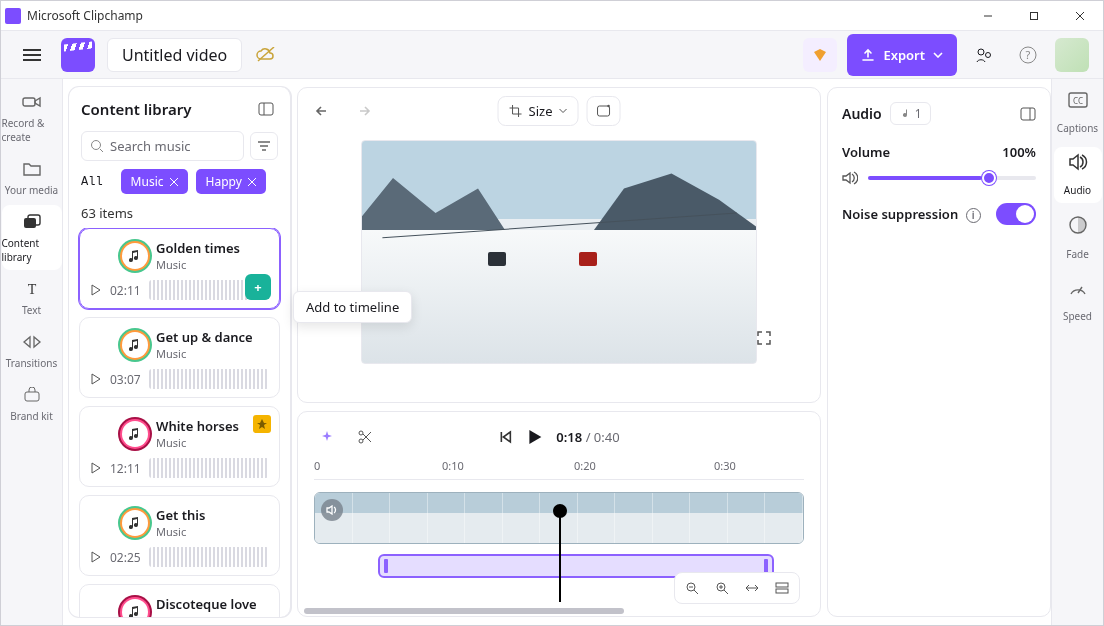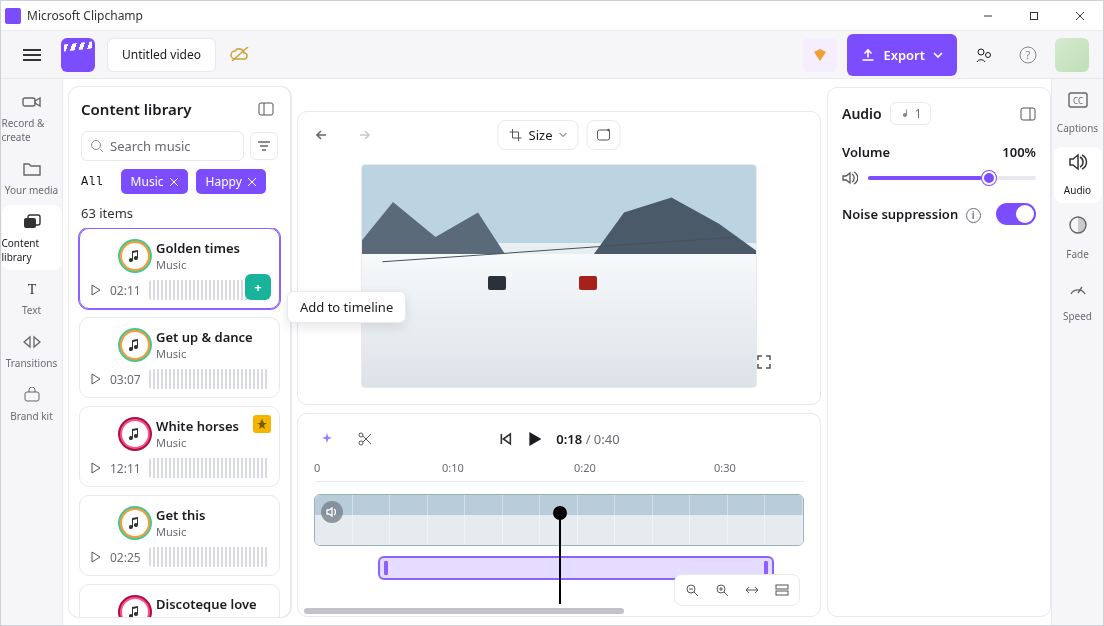--- a/index.html
+++ b/index.html
@@ -42,21 +42,21 @@
   
   .toolbar {
     height: 48px; display:flex; align-items:center;
     padding: 0 14px; gap:12px;
     background: var(--panel);
     border-bottom: 1px solid var(--border);
   }
   .hamburger { width:34px; height:34px; display:flex; align-items:center; justify-content:center; }
   .clapper { width:34px; height:34px; border-radius:6px; background:var(--purple-dark); position:relative; }
   .clapper::before { content:""; position:absolute; top:5px; left:3px; right:3px; height:7px; background:repeating-linear-gradient(110deg,#fff 0 4px, var(--purple-dark) 4px 8px); transform:skewY(-6deg); }
-  .proj-title { height:34px; padding:0 14px; border:1px solid var(--border); border-radius:6px; background:#fff; display:flex; align-items:center; font-size:12px; }
+  .proj-title { height:34px; padding:0 14px; border:1px solid var(--border); border-radius:6px; background:#fff; display:flex; align-items:center; font-size:16px; }
   .cloud-off { width:24px; height:24px; display:flex; align-items:center; justify-content:center; }
   .toolbar-right { margin-left:auto; display:flex; align-items:center; gap:10px; }
   .gem-btn { width:34px; height:34px; background:#f4eeff; border-radius:6px; display:flex; align-items:center; justify-content:center; }
   .export-btn { height:42px; padding:0 14px; border-radius:6px; background:var(--purple-dark); color:#fff; display:flex; align-items:center; gap:8px; font-weight:600; }
   .tool-icon-btn { width:34px; height:34px; display:flex; align-items:center; justify-content:center; }
   .avatar { width:34px; height:34px; border-radius:6px; background:linear-gradient(135deg,#d6e9d0,#bfe0b5); }
 
   
   .main { flex:1; display:flex; min-height:0; }
 
@@ -89,21 +89,21 @@
   .track-title { font-size:13px; font-weight:600; }
   .track-sub { font-size:11px; color:var(--muted); }
   .track-bottom { display:flex; align-items:center; gap:8px; margin-top:8px; }
   .track-time { font-size:12px; color:var(--muted); }
   .wave { flex:1; height:20px; background:repeating-linear-gradient(90deg,#d9d9e1 0 2px,transparent 2px 4px); border-radius:3px; }
   .add-btn { width:26px; height:26px; border-radius:6px; background:var(--teal); color:#fff; display:flex; align-items:center; justify-content:center; font-weight:700; position:absolute; right:8px; bottom:8px; }
   .star-badge { width:18px; height:18px; background:#f5b400; border-radius:3px; position:absolute; top:8px; right:8px; display:flex; align-items:center; justify-content:center; }
 
   
   .center { flex:1; display:flex; flex-direction:column; margin:8px 6px; gap:8px; min-width:0; }
-  .stage { flex:1; background:#fff; border-radius:10px; border:1px solid var(--border); display:flex; flex-direction:column; position:relative;margin-top:24px; }
+  .stage { flex:1; background:#fff; border-radius:10px; border:1px solid var(--border); display:flex; flex-direction:column; position:relative; }
   .stage-top { height:46px; display:flex; align-items:center; padding:0 12px; gap:10px; }
   .undo-btn, .redo-btn { width:28px; height:28px; display:flex; align-items:center; justify-content:center; }
   .size-group { position:absolute; left:50%; transform:translateX(-50%); display:flex; gap:8px; }
   .size-btn { height:30px; padding:0 10px; border:1px solid var(--border); border-radius:8px; background:#fff; display:flex; align-items:center; gap:6px; }
   .stage-preview { margin:0 24px 10px 24px; height:236px; display:flex; align-items:center; justify-content:center; position:relative; }
   .preview-img {
     width:396px; height:224px; border-radius:4px; border:1px solid var(--border);
     background:linear-gradient(#bcd4e2 0 35%, #e9eef2 35% 100%);
     position:relative; overflow:hidden;
   }
@@ -155,21 +155,21 @@
   .info-ic { width:15px; height:15px; border:1px solid var(--muted); border-radius:50%; display:inline-flex; align-items:center; justify-content:center; font-size:10px; color:var(--muted); margin-left:4px;}
   .toggle { width:40px; height:22px; border-radius:11px; background:var(--purple-dark); position:relative;}
   .toggle.on::after { content:""; position:absolute; right:2px; top:2px; width:18px; height:18px; background:#fff; border-radius:50%;}
 
   
   .rrail { width:52px; border-left:1px solid var(--border); background:var(--panel); padding-top:6px; display:flex; flex-direction:column; align-items:center; gap:6px;}
   .rrail-item { width:48px; padding:6px 0; display:flex; flex-direction:column; align-items:center; gap:12px; font-size:10px; color:var(--muted); border-radius:8px;}
   .rrail-item.active { background:#fff; color:var(--text);}
 
   
-  .tooltip { position:absolute; left:286px; top:290px; background:#fff; border:1px solid var(--border); border-radius:6px; padding:6px 12px; font-size:13px; box-shadow:0 4px 12px rgba(0,0,0,.1); z-index:50;}
+  .tooltip { position:absolute; left:292px; top:290px; background:#fff; border:1px solid var(--border); border-radius:6px; padding:6px 12px; font-size:13px; box-shadow:0 4px 12px rgba(0,0,0,.1); z-index:50;}
 
   svg { display:block; }
   .sv-muted { stroke:var(--muted); }
 </style>
 </head>
 <body>
 
 <div class="titlebar">
   <div class="appicon"></div>
   <div class="apptitle">Microsoft Clipchamp</div>

